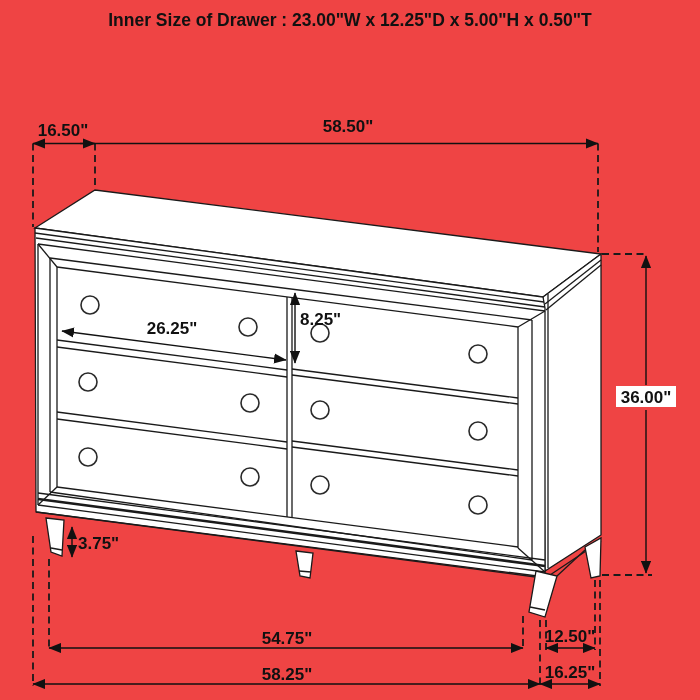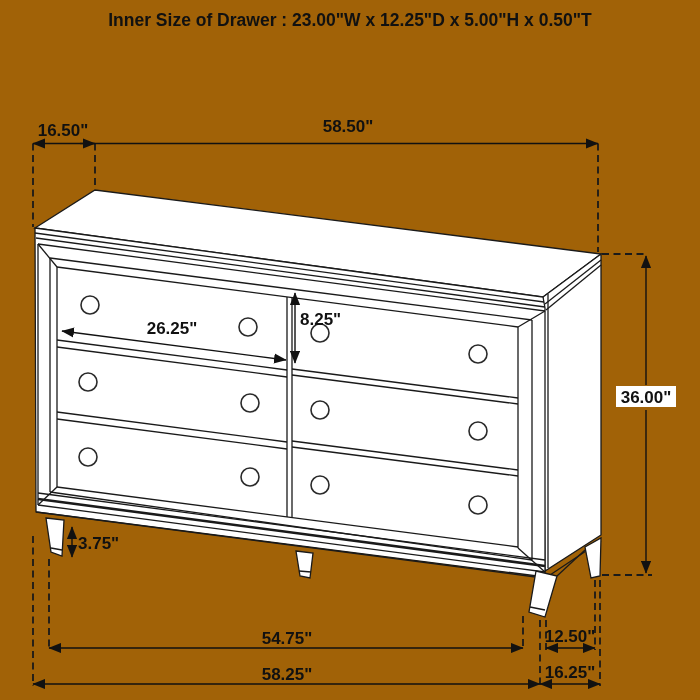--- a/index.html
+++ b/index.html
@@ -5,21 +5,21 @@
   html, body {
     margin: 0;
     padding: 0;
     background: #ffffff;
     font-family: "Liberation Sans", sans-serif;
   }
   .stage {
     position: relative;
     width: 700px;
     height: 700px;
-    background: #a16207;
+    background: #ef4444;
     overflow: hidden;
   }
   svg { display: block; }
   .ln  { stroke: #1a1a1a; stroke-width: 1.3; fill: none; }
   .ln2 { stroke: #1a1a1a; stroke-width: 2.6; fill: none; }
   .fillw { fill: #ffffff; stroke: #1a1a1a; stroke-width: 1.3; }
   .dash { stroke: #1a1a1a; stroke-width: 1.8; fill: none; stroke-dasharray: 7 4.5; }
   .dim  { stroke: #111111; stroke-width: 1.4; fill: none; }
   .knob { fill: #ffffff; stroke: #2a2a2a; stroke-width: 1.6; }
   .lbl {

